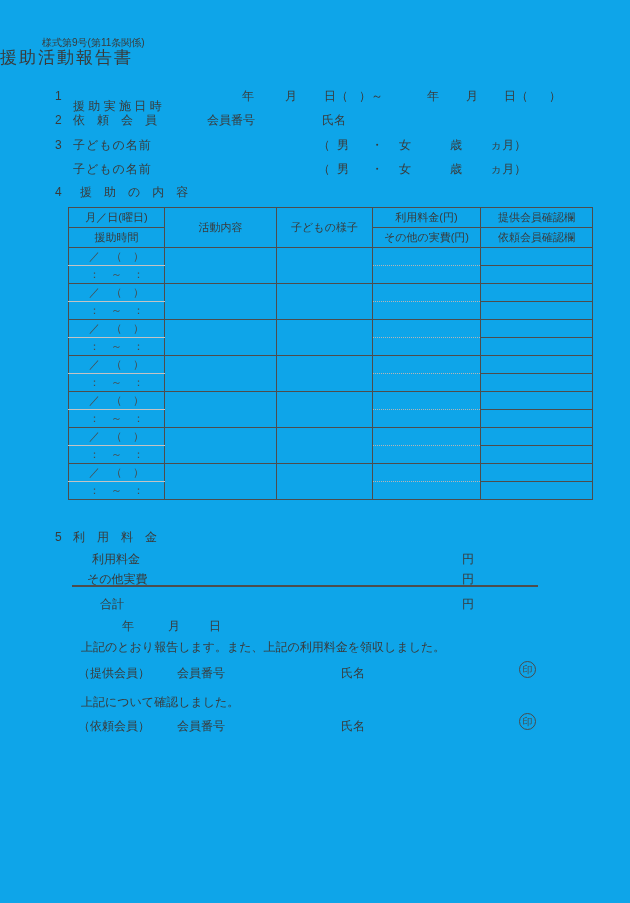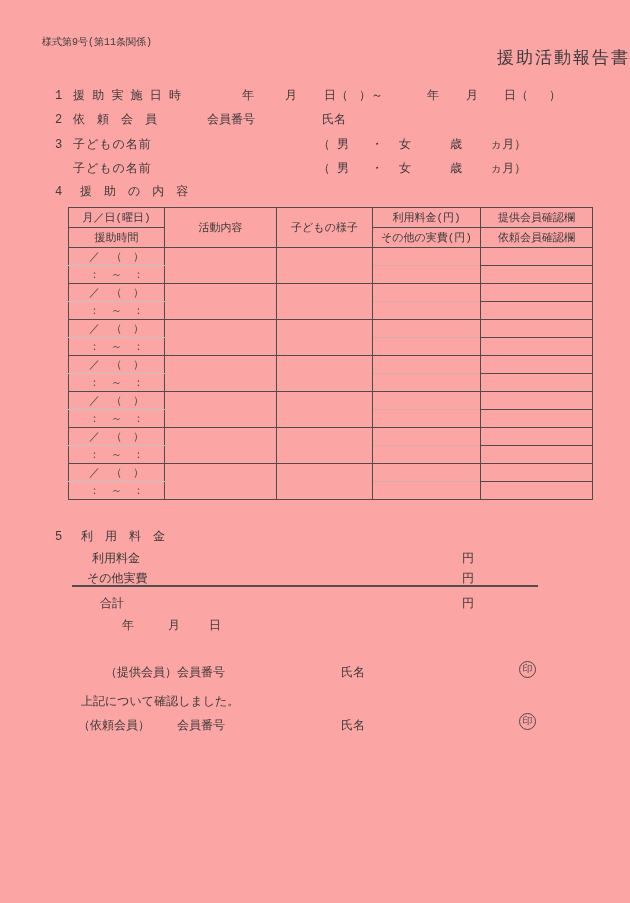--- a/index.html
+++ b/index.html
@@ -1,29 +1,29 @@
 <!DOCTYPE html>
 <html><head>
 <meta charset="utf-8">
 <style>
   * { margin:0; padding:0; box-sizing:border-box; }
   html,body { background:#ffffff; }
   .page {
     position:relative;
     width:630px; height:903px;
-    background:#fca5a5;
+    background:#0ea5e9;
     color:#3a3a3a;
-    font-family:Liberation Mono, monospace;
+    font-family:Liberation Sans, sans-serif;
     overflow:hidden;
   }
   .frag { position:absolute; white-space:pre; font-size:12px; line-height:14px; }
   .fs10 { font-size:10px; }
   .title {
     position:absolute; top:46px; left:0; width:100%;
-    text-align:right; font-size:17px; letter-spacing:2px; white-space:pre;
+    text-align:left; font-size:17px; letter-spacing:2px; white-space:pre;
   }
   table.report {
     position:absolute; left:68px; top:207px; width:524px;
     border-collapse:collapse; table-layout:fixed;
   }
   table.report th, table.report td {
     border:1px solid #4d4d4d;
     padding:0; text-align:center; vertical-align:middle;
     font-weight:normal; font-size:11px; white-space:pre;
     overflow:hidden;
@@ -46,21 +46,21 @@
 </style>
 </head>
 <body>
 
 <div class="page">
 
   <div class="frag fs10" style="left:42px; top:36px;">様式第9号(第11条関係)</div>
   <div class="title">援助活動報告書</div>
 
   <div class="frag" style="left:55px;  top:89px;">1</div>
-  <div class="frag" style="left:73px;  top:89px;">援 助 実 施 日 時</div>
+  <div class="frag" style="left:73px;  top:99px;">援 助 実 施 日 時</div>
   <div class="frag" style="left:242px; top:89px;">年</div>
   <div class="frag" style="left:285px; top:89px;">月</div>
   <div class="frag" style="left:324px; top:89px;">日（</div>
   <div class="frag" style="left:359px; top:89px;">）～</div>
   <div class="frag" style="left:427px; top:89px;">年</div>
   <div class="frag" style="left:466px; top:89px;">月</div>
   <div class="frag" style="left:504px; top:89px;">日（</div>
   <div class="frag" style="left:549px; top:89px;">）</div>
 
   <div class="frag" style="left:55px;  top:113px;">2</div>
@@ -197,39 +197,40 @@
     </tr>
     <tr class="rb">
       <td class="c1">：　～　：</td>
       <td class="c4"></td>
       <td class="c5"></td>
     </tr>
   </tbody>
     </table>
 
   <div class="frag" style="left:55px;  top:530px;">5</div>
-  <div class="frag" style="left:73px;  top:530px;margin-left:8px;">利　用　料　金</div>
+  <div class="frag" style="left:73px;  top:530px;">利　用　料　金</div>
 
   <div class="frag" style="left:92px;  top:552px;">利用料金</div>
   <div class="frag" style="left:462px; top:552px;">円</div>
 
   <div class="frag" style="left:87px;  top:572px;">その他実費</div>
   <div class="frag" style="left:462px; top:572px;">円</div>
 
   <div class="rule"></div>
 
   <div class="frag" style="left:100px; top:597px;">合計</div>
   <div class="frag" style="left:462px; top:597px;">円</div>
 
   <div class="frag" style="left:122px; top:619px;">年</div>
   <div class="frag" style="left:168px; top:619px;">月</div>
   <div class="frag" style="left:209px; top:619px;">日</div>
 
-
-  <div class="frag" style="left:78px;  top:666px;margin-left:27px;">（提供会員）</div>
+  <div class="frag" style="left:81px; top:640px;">上記のとおり報告します。また、上記の利用料金を領収しました。</div>
+
+  <div class="frag" style="left:78px;  top:666px;">（提供会員）</div>
   <div class="frag" style="left:177px; top:666px;">会員番号</div>
   <div class="frag" style="left:341px; top:666px;">氏名</div>
   <div class="seal" style="left:519px; top:661px;">
     <span>印</span>
   </div>
 
   <div class="frag" style="left:81px; top:695px;text-align:center;">上記について確認しました。</div>
 
   <div class="frag" style="left:78px;  top:719px;">（依頼会員）</div>
   <div class="frag" style="left:177px; top:719px;">会員番号</div>

